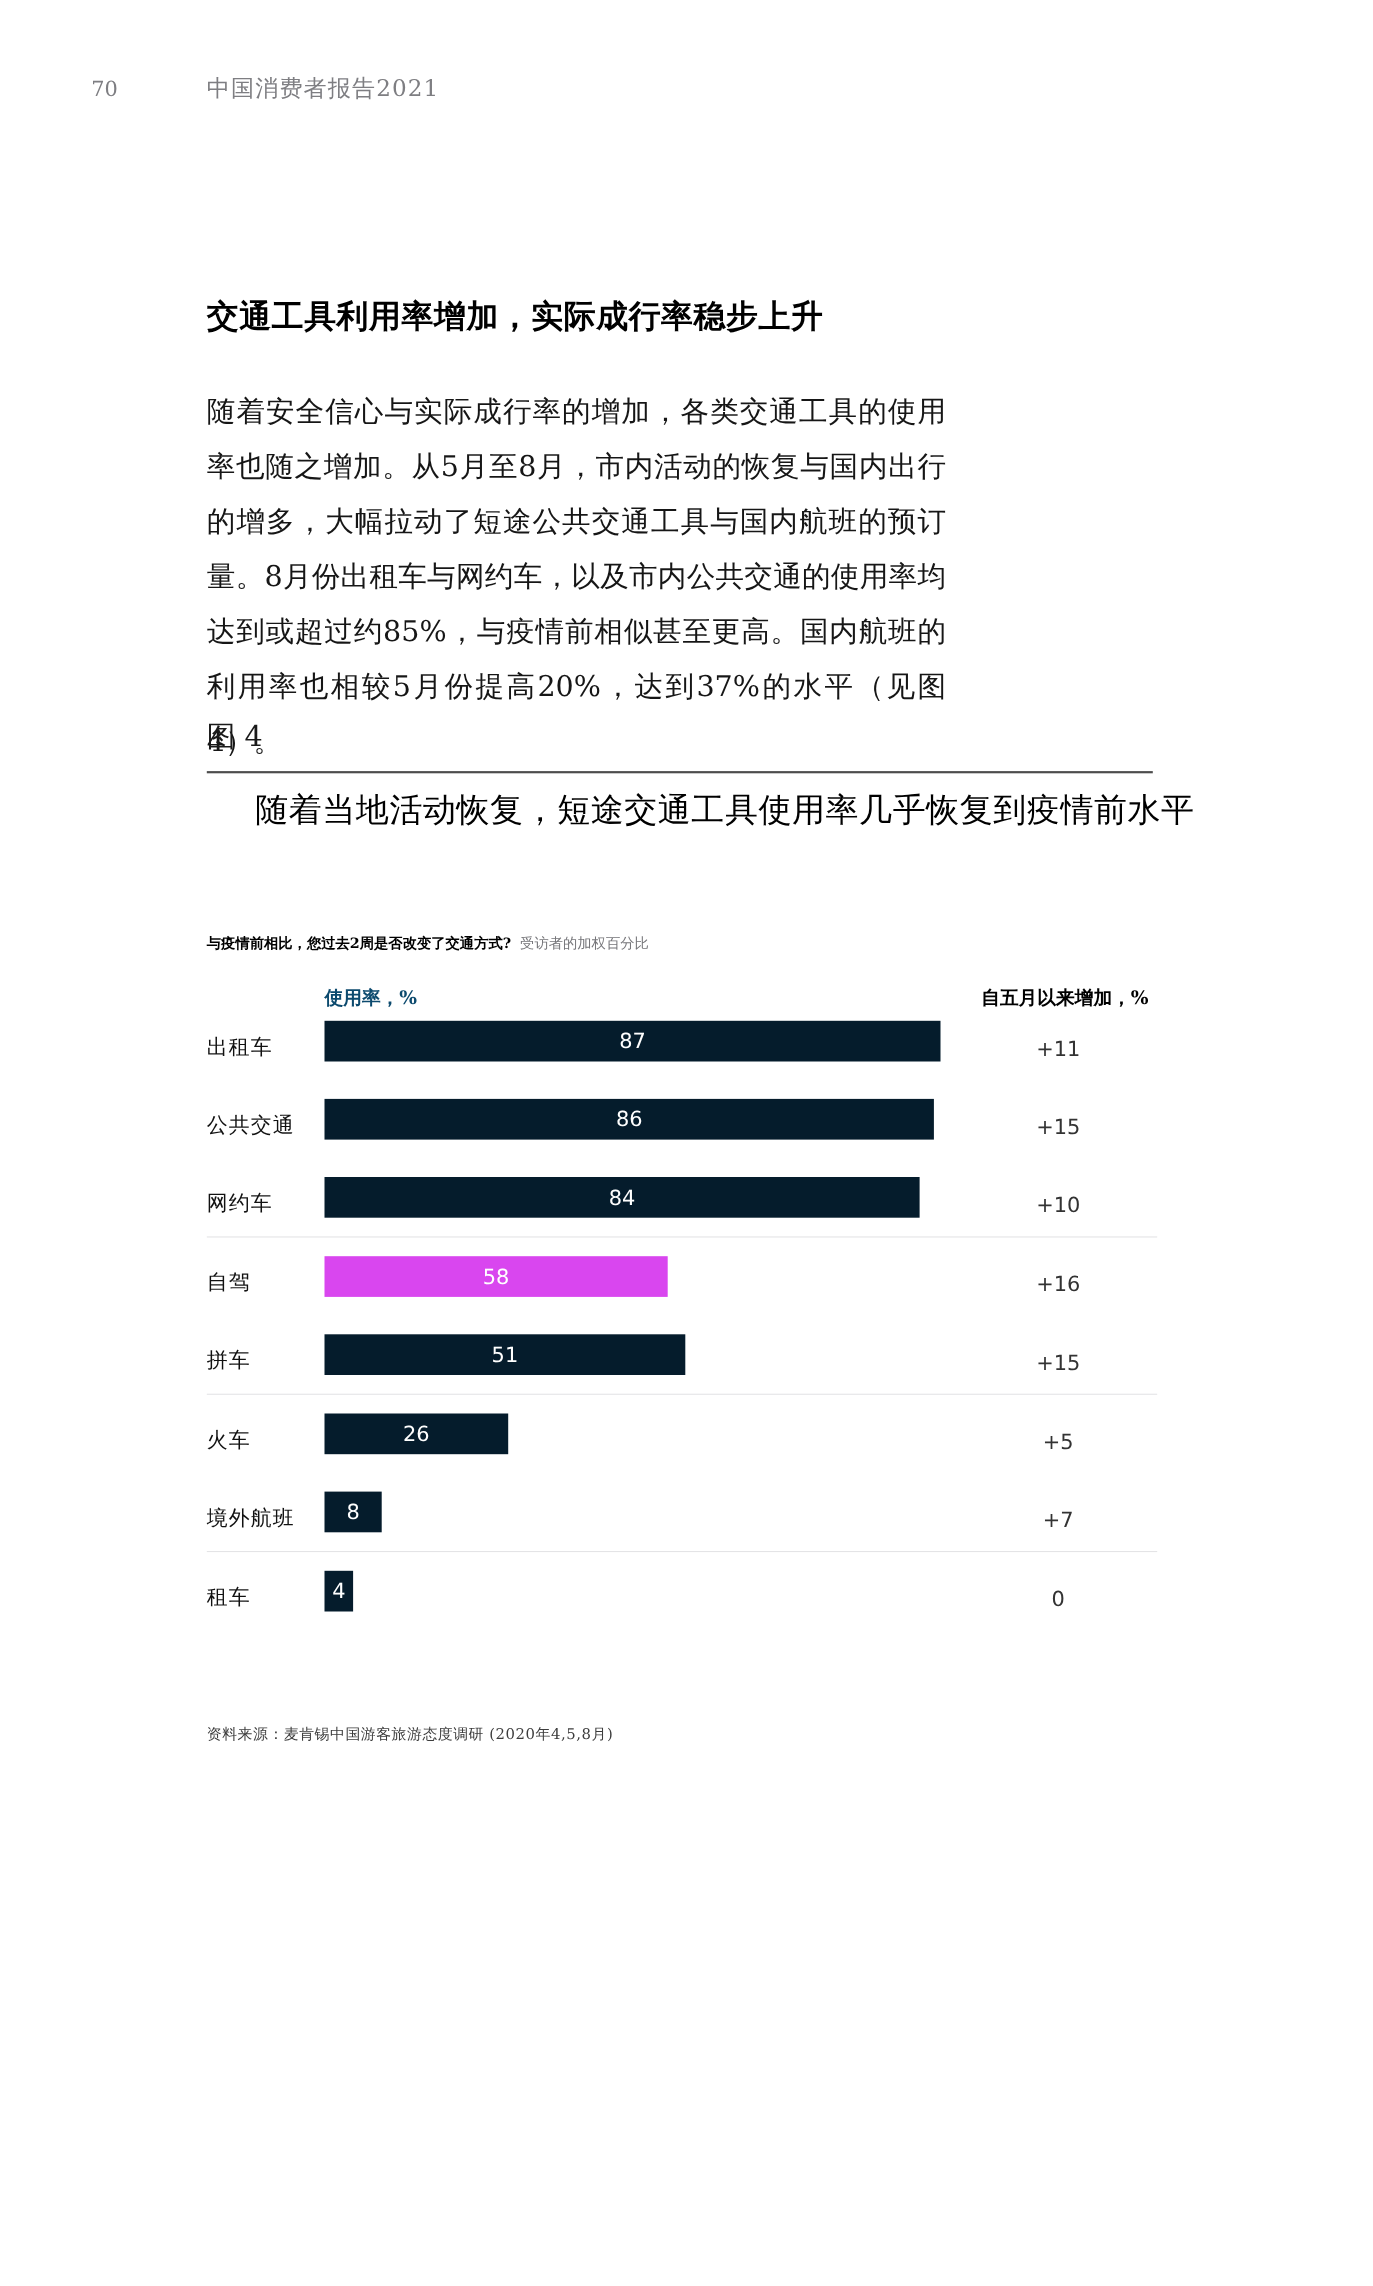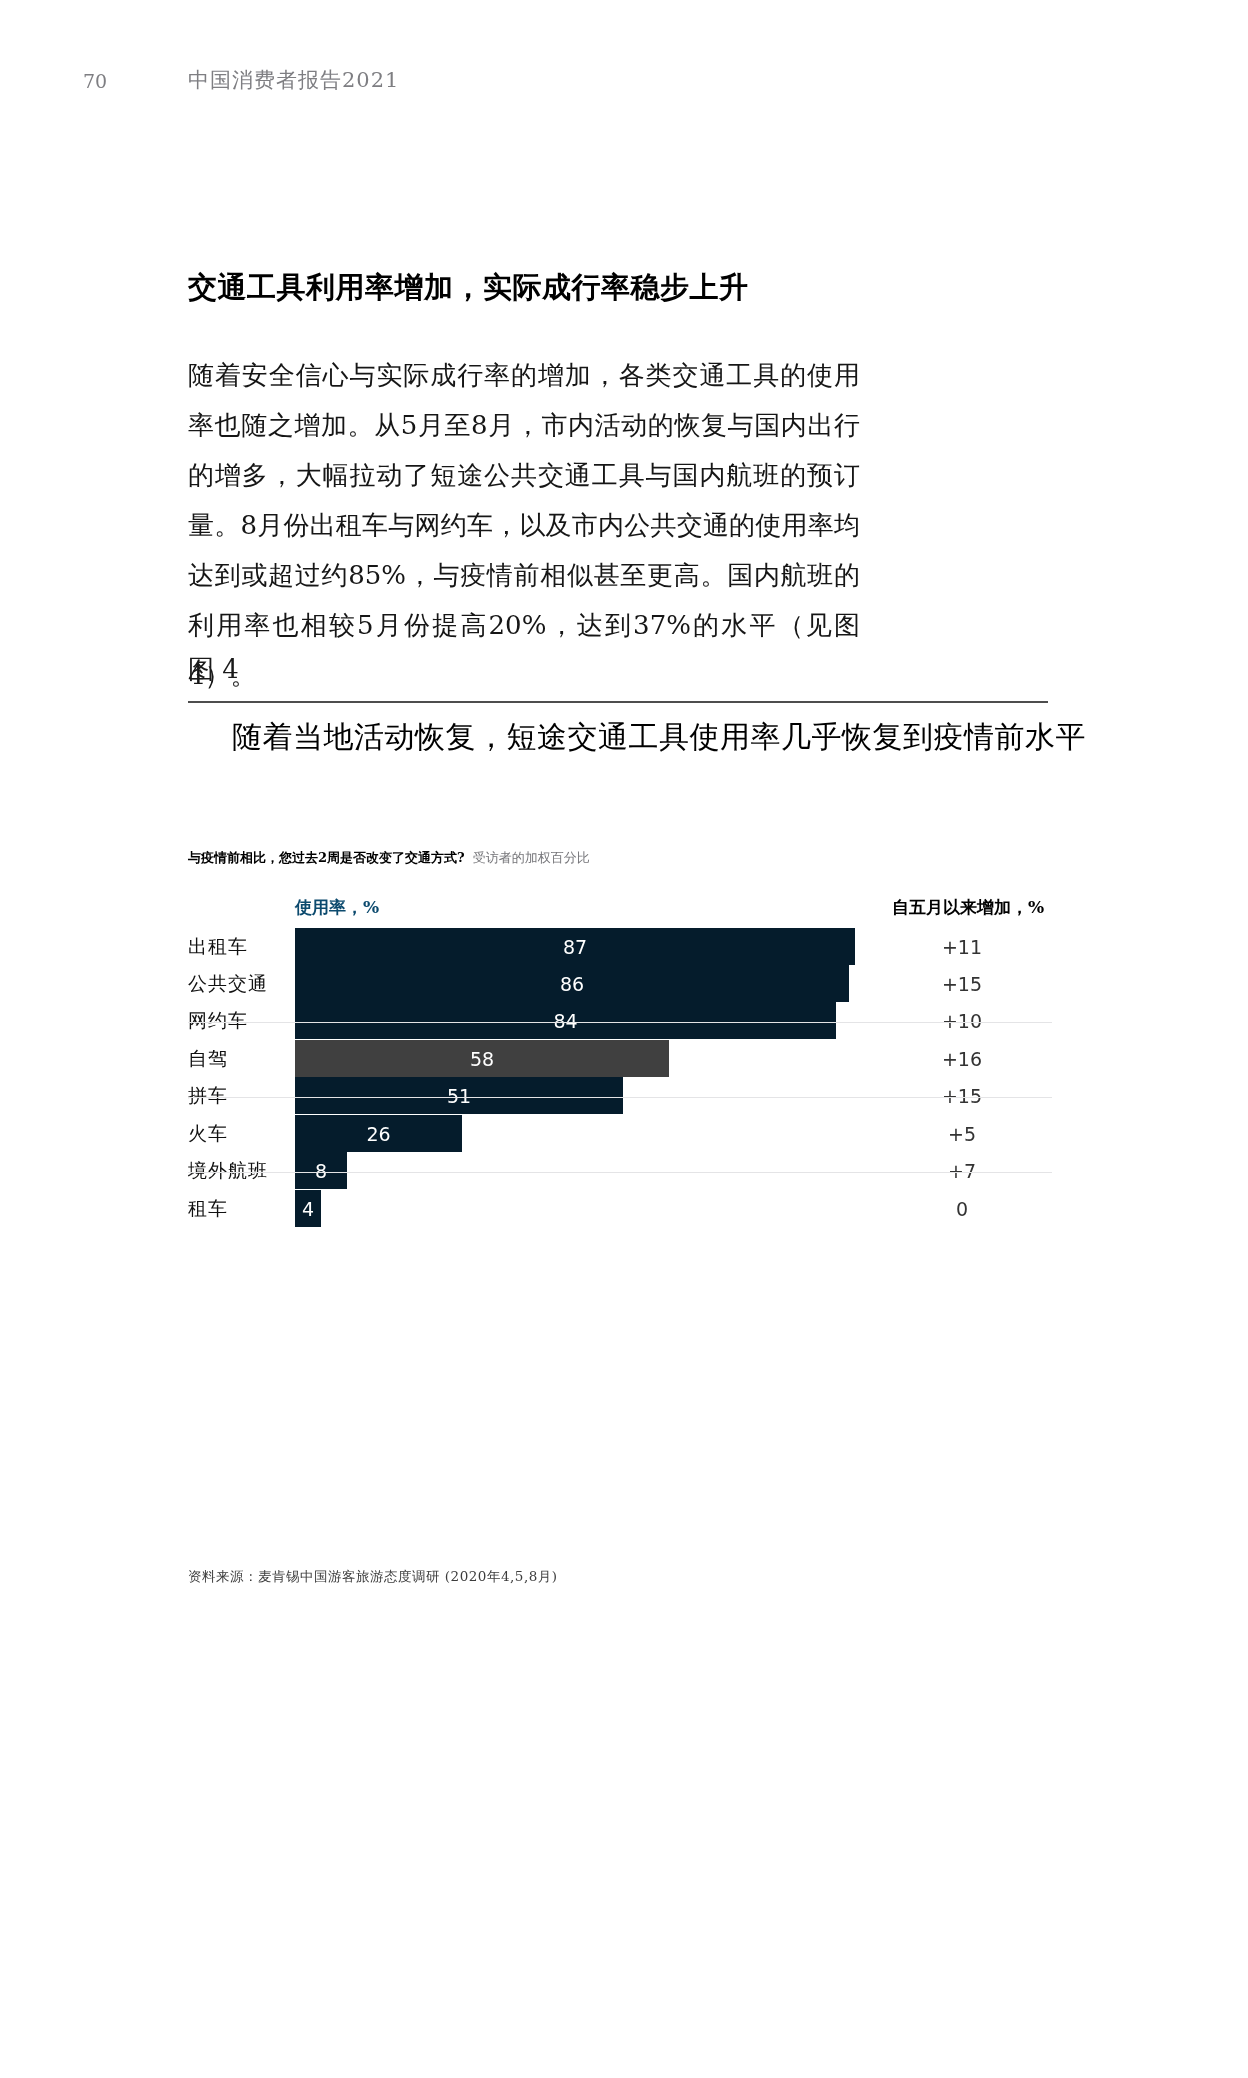--- a/index.html
+++ b/index.html
@@ -55,21 +55,21 @@
 
   .chart { position: absolute; top: 896px; left: 0; width: 860px; }
   .chart-headers { display: flex; height: 26px; margin-bottom: 6px; }
   .col-spacer { width: 107px; }
   .col-left {
     width: 597px; font-size: 17px; font-weight: bold; color: #0c4a6e;
   }
   .col-right {
     width: 156px; font-size: 17px; font-weight: bold; color: #000;
   }
-  .chart-row { display: flex; align-items: center; height: 37px; }
+  .chart-row { display: flex; align-items: flex-end; height: 37px; margin-bottom: 34px; }
   .row-label { width: 107px; font-size: 19px; color: #111; letter-spacing: 1px; }
   .bar-track { width: 597px; height: 37px; position: relative; }
   .bar {
     height: 37px;
     display: flex; align-items: center; justify-content: center;
   }
   .bar-value {
     color: #ffffff; font-size: 19px;
     font-family: "DejaVu Sans", sans-serif;
   }
@@ -148,21 +148,21 @@
       <div class="bar" style="width: 541px; background: rgb(5, 28, 44);">
         <span class="bar-value">84</span>
       </div>
     </div>
     <span class="row-increase">+10</span>
   </div>
 <div class="row-separator"></div>
   <div class="chart-row">
     <span class="row-label">自驾</span>
     <div class="bar-track">
-      <div class="bar" style="width: 374px; background: #404040;">
+      <div class="bar" style="width: 312px; background: #d946ef;">
         <span class="bar-value">58</span>
       </div>
     </div>
     <span class="row-increase">+16</span>
   </div>
 
   <div class="chart-row">
     <span class="row-label">拼车</span>
     <div class="bar-track">
       <div class="bar" style="width: 328px; background: rgb(5, 28, 44);">

